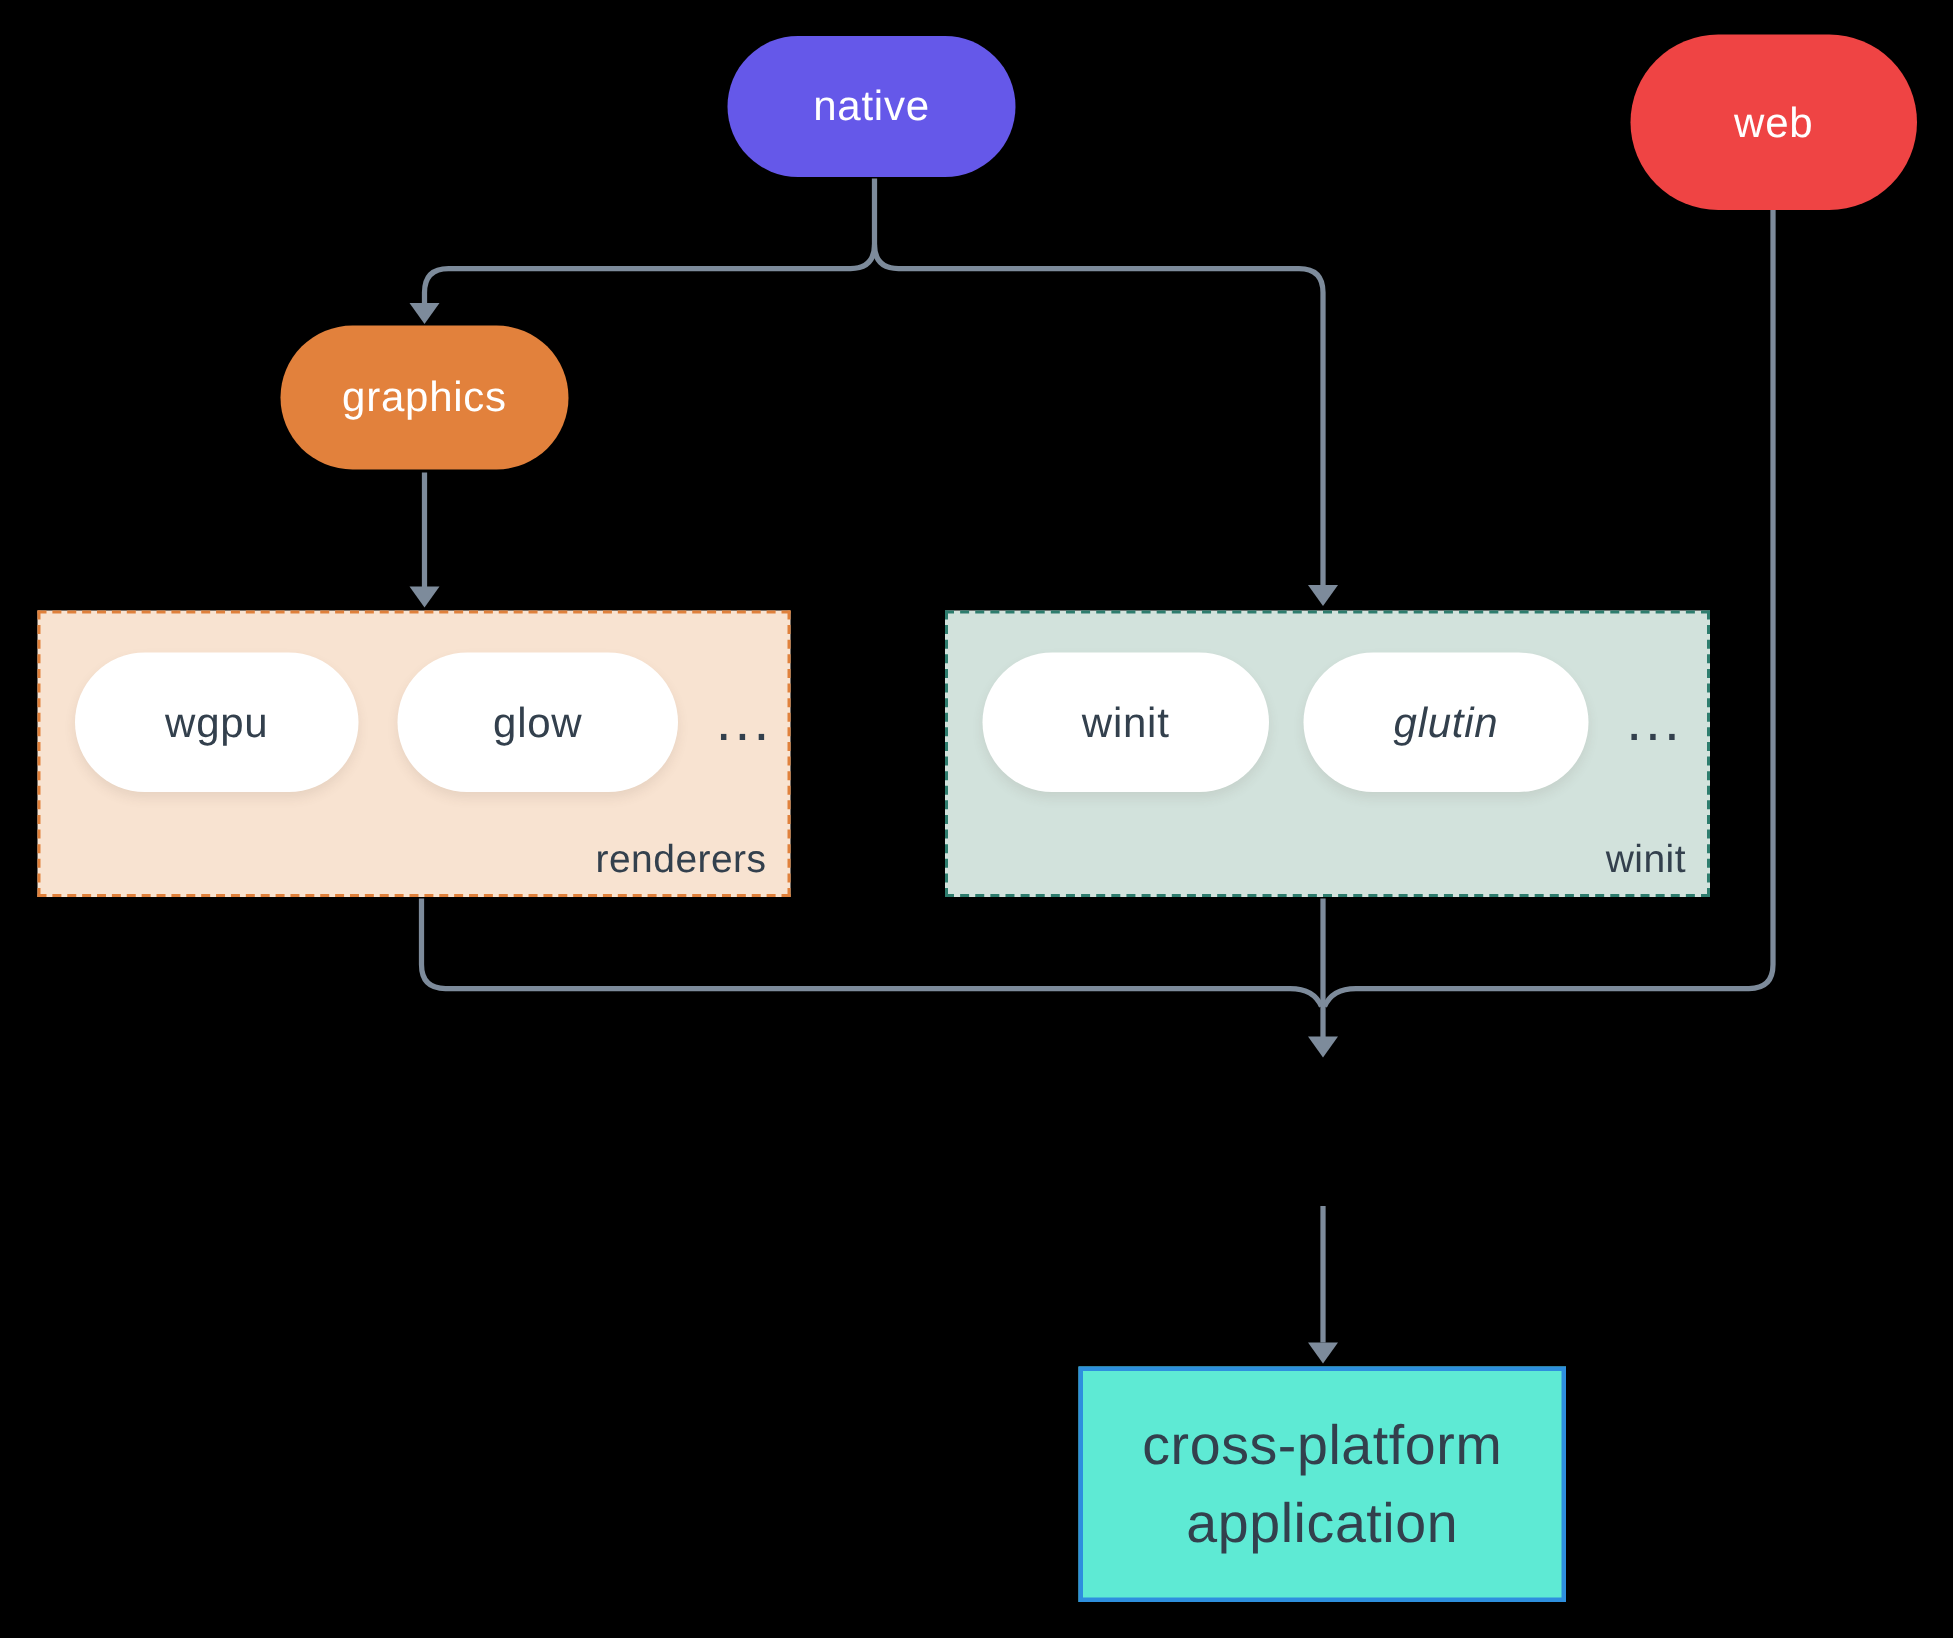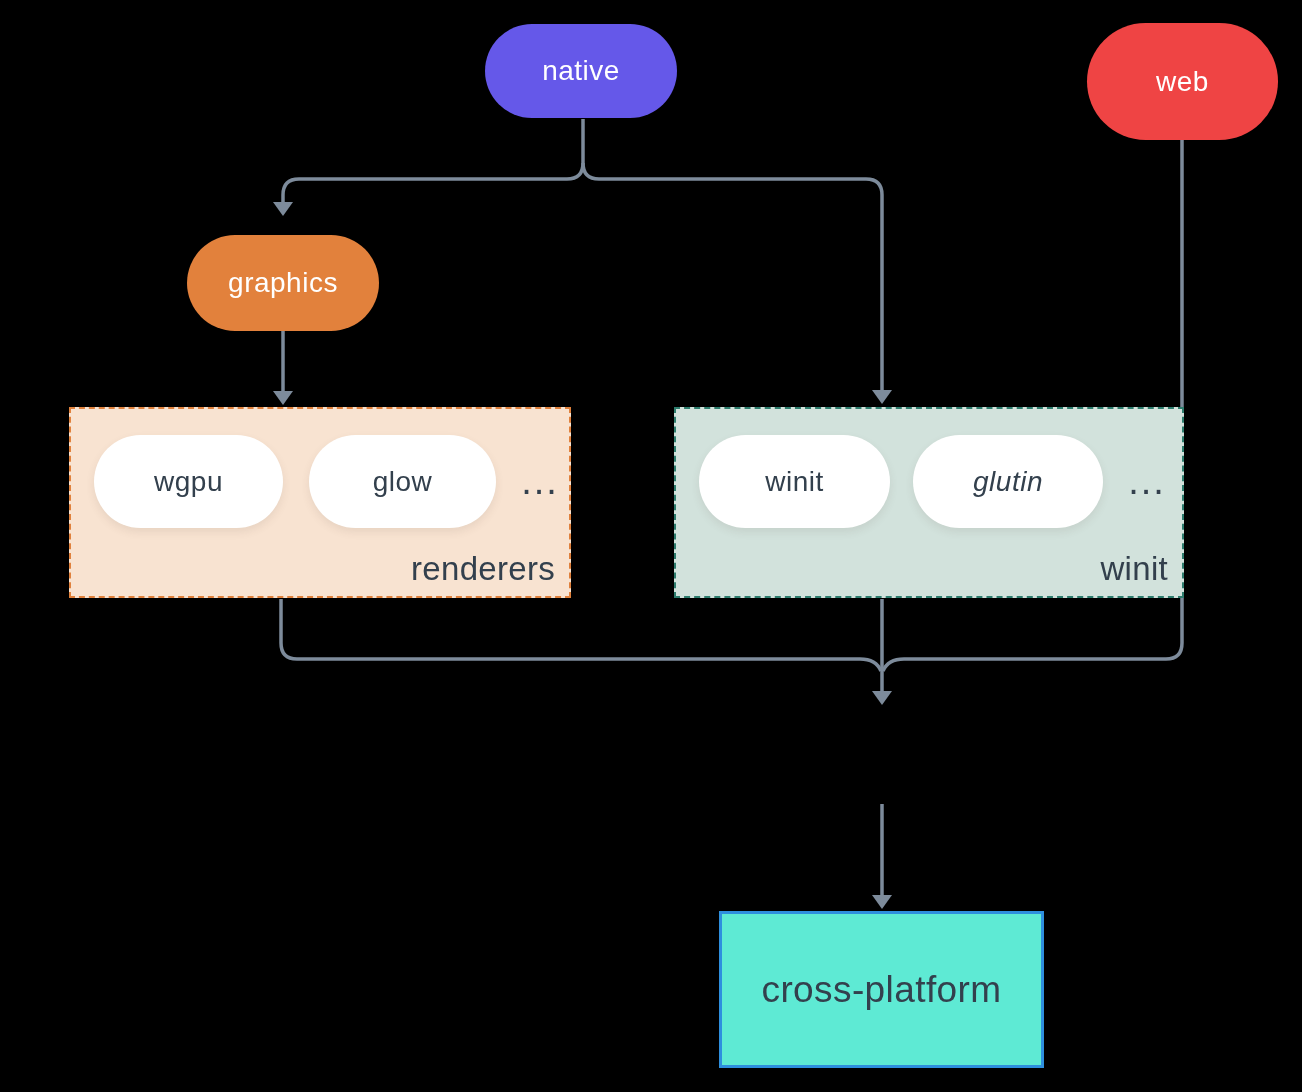--- a/index.html
+++ b/index.html
@@ -8,24 +8,24 @@
     font-family:"Liberation Sans","DejaVu Sans",sans-serif;
   }
   #stage{position:absolute;inset:0;width:1302px;height:1092px;}
   svg.connectors{position:absolute;left:0;top:0;pointer-events:none;}
   .pill{
     position:absolute;border-radius:60px;display:flex;align-items:center;justify-content:center;
     font-size:28px;letter-spacing:.5px;color:#fff;box-sizing:border-box;
   }
   .pill.small{color:#33404D;background:#fff;box-shadow:0 4px 8px rgba(90,70,60,.10);}
   .group{
-    position:absolute;box-sizing:border-box;border:2px dashed #999;margin-left:44px;
+    position:absolute;box-sizing:border-box;border:2px dashed #999;
   }
   .group-label{
-    position:absolute;right:14px;bottom:8px;font-size:33px;color:#33404D;letter-spacing:.3px;
+    position:absolute;right:14px;bottom:8px;font-size:26px;color:#33404D;letter-spacing:.3px;
   }
   .ellipsis{
     position:absolute;display:flex;align-items:center;justify-content:center;
     font-size:38px;color:#33404D;letter-spacing:2px;
   }
   .appbox{
     position:absolute;box-sizing:border-box;border:3px solid;
     display:flex;flex-direction:column;align-items:center;justify-content:center;
     font-size:37px;line-height:1.38;color:#33404D;letter-spacing:.4px;text-align:center;
   }
@@ -55,21 +55,21 @@
   </svg>
 
   <div class="pill" style="left: 485px; top: 24px; width: 192px; height: 94px; background: rgb(101, 88, 233); color: rgb(255, 255, 255);">
     <span>native</span>
   </div>
 
   <div class="pill" style="left: 1087px; top: 23px; width: 191px; height: 117px; background: #ef4444; color: rgb(255, 255, 255);">
     <span>web</span>
   </div>
 
-  <div class="pill" style="left: 187px; top: 217px; width: 192px; height: 96px; background: rgb(226, 129, 60); color: rgb(255, 255, 255); margin-top: 18px;">
+  <div class="pill" style="left: 187px; top: 217px; width: 192px; height: 96px; background: rgb(226, 129, 60); color: rgb(255, 255, 255);">
     <span>graphics</span>
   </div>
 
   <div class="group" style="left: 25px; top: 407px; width: 502px; height: 191px; background: rgb(248, 227, 209); border-color: rgb(224, 129, 60);">
     <div class="pill small" style="left: 23px; top: 26px; width: 189px; height: 93px; color: rgb(51, 64, 77);">
       <span>wgpu</span>
     </div>
     <div class="pill small" style="left: 238px; top: 26px; width: 187px; height: 93px; color: rgb(51, 64, 77);">
       <span>glow</span>
     </div>
@@ -84,15 +84,16 @@
     <div class="pill small" style="left: 237px; top: 26px; width: 190px; height: 93px; color: rgb(51, 64, 77); font-style: italic;">
       <span>glutin</span>
     </div>
     <div class="ellipsis" style="left:440px;top:26px;width:62px;height:93px;">...</div>
     <div class="group-label">winit</div>
   </div>
 
 
   <div class="appbox" style="left: 719px; top: 911px; width: 325px; height: 157px; background: #5eead4; border-color: rgb(46, 143, 222); color: rgb(51, 64, 77);">
     <span>cross-platform</span>
+    <span>application</span>
   </div>
 
 </div>
 
 </body></html>

